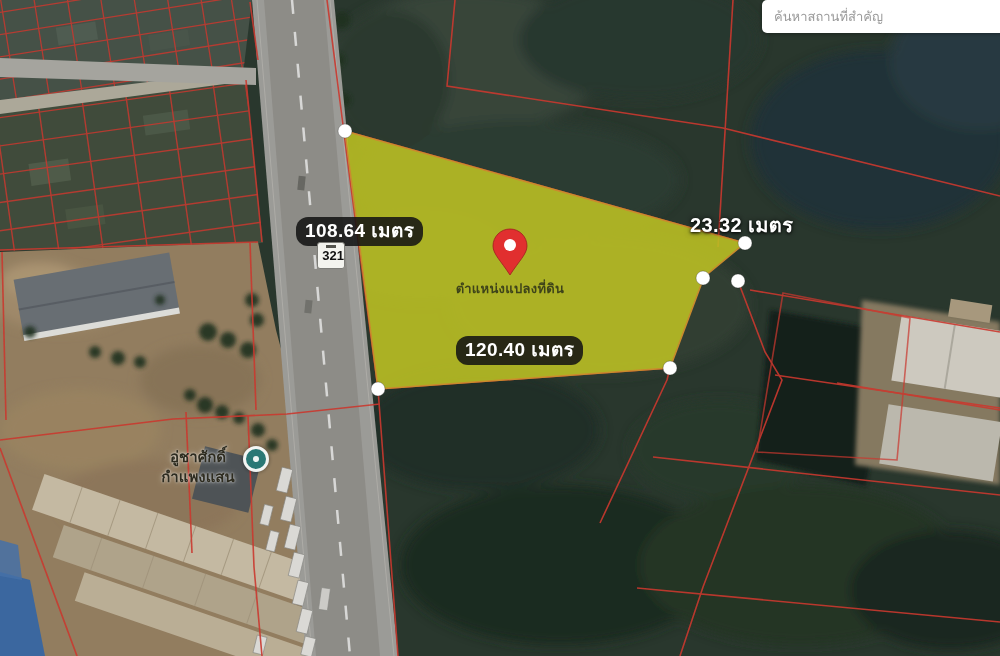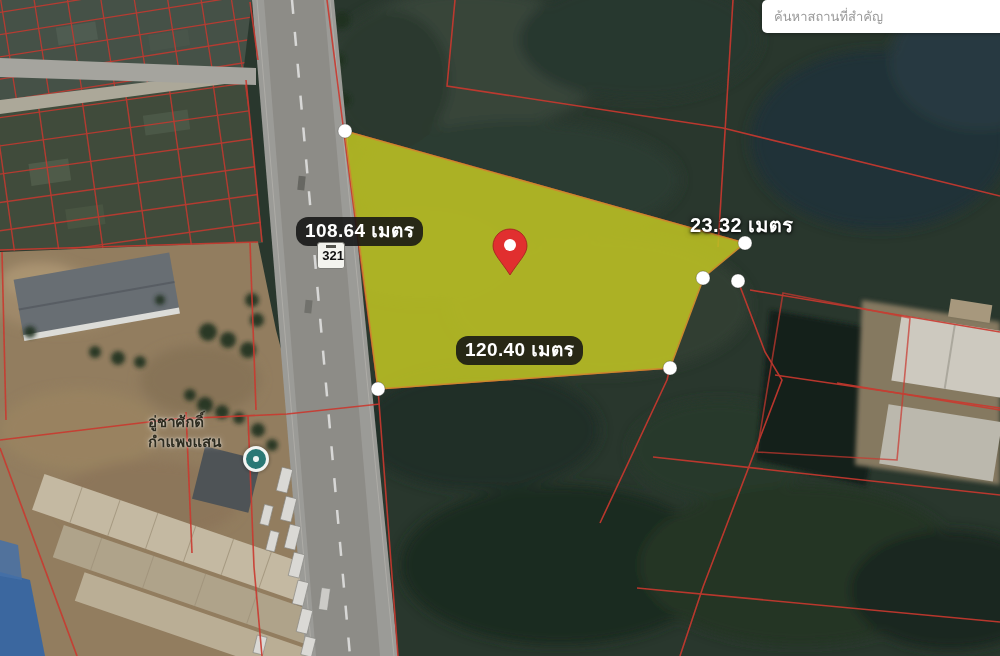--- a/index.html
+++ b/index.html
@@ -89,23 +89,23 @@
     box-sizing:border-box;
     box-shadow:0 0 4px rgba(0,0,0,.4);
   }
   .poi-icon .dot{
     position:absolute;left:7px;top:7px;
     width:6px;height:6px;border-radius:50%;
     background:#eef4f2;
   }
   .poi-label{
     position:absolute;
-    left:148px;top:412px;
+    left:148px;top:447px;
     width:100px;
-    text-align:left;
+    text-align:center;
     font-size:15px;
     font-weight:bold;
     line-height:20px;
     color:#2e2c20;
     text-shadow:0 0 2px rgba(255,255,255,.75),0 0 5px rgba(255,255,255,.5);
   }
 </style>
 </head>
 <body>
 
@@ -349,20 +349,21 @@
   </svg>
 
   <div class="mlabel" style="left:296px;top:217px;">108.64 เมตร</div>
 
   <div class="mlabel nobg" style="left:690px;top:212px;">23.32 เมตร</div>
 
 
 
   <div class="mlabel" style="left:456px;top:336px;">120.40 เมตร</div>
 
+  <div class="pin-caption" style="left:430px;top:278px;">ตำแหน่งแปลงที่ดิน</div>
 
   <div class="shield">
     <span>321</span>
   </div>
 
   <div class="poi-icon">
     <span class="dot"></span>
   </div>
   <div class="poi-label">
     <div>อู่ชาศักดิ์</div>

